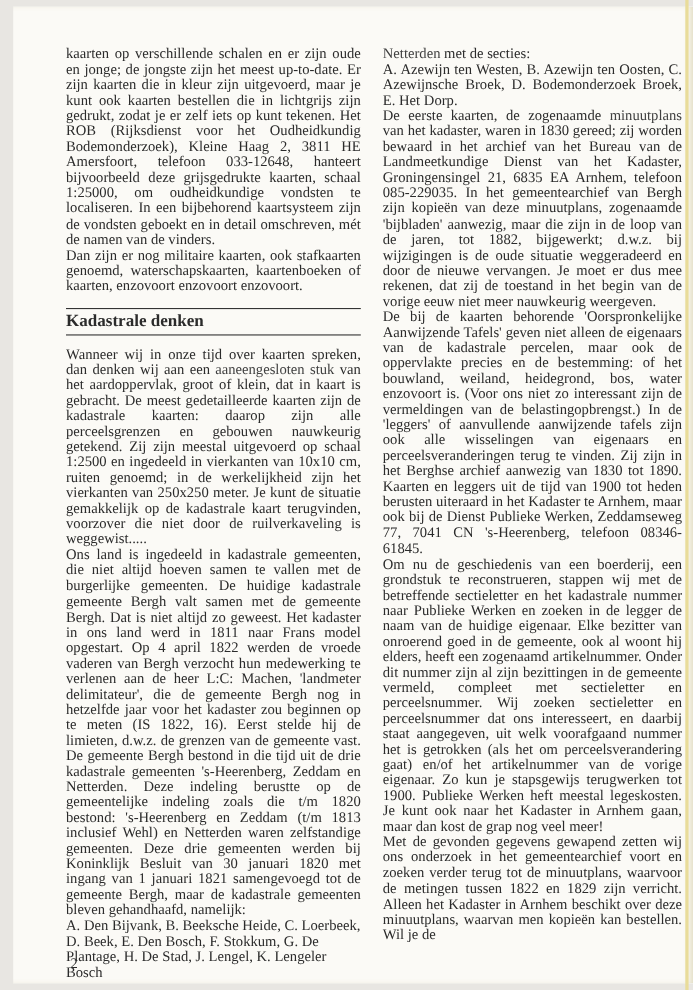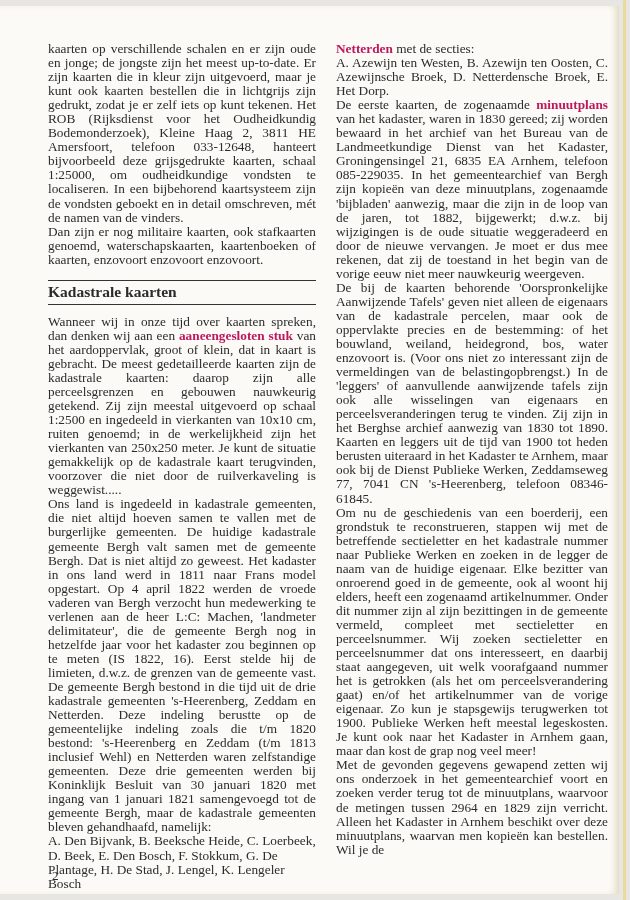--- a/index.html
+++ b/index.html
@@ -1,61 +1,61 @@
 <!DOCTYPE html>
 <html><head>
 <meta charset="utf-8">
 <style>
   html, body { margin:0; padding:0; }
   body { width:630px; height:900px; background:#e8e6e2; position:relative; overflow:hidden; }
   .page {
-    position:absolute; left:0; top:6px; width:619px; height:888px;
+    position:absolute; left:12px; top:6px; width:619px; height:888px;
     background:#fbfaf6;
     box-shadow: inset -6px 0 8px -4px #d9d2b0;
   }
   .spine { position:absolute; right:4px; top:0; width:3px; height:900px; background:#e9dc9a; }
   .col {
     position:absolute; top:36px;
     font-family:"Liberation Serif","DejaVu Serif",serif;
     font-size:13.3px; line-height:14.05px; color:#2b2b2b;
     text-align:justify; hyphens:manual;
   }
   .col.left { left:48px; width:268px; }
   .col.right { left:336px; width:272px; }
   .col p { margin:0; }
-  .col b { font-weight:bold; color:#be185d; }
+  .col b { font-weight:normal; color:#404040; }
   .heading {
     margin:13px 0 10px 0;
     border-top:1.5px solid #333; border-bottom:1.5px solid #333;
     padding:2px 0 3px 0;
     font-weight:bold; font-size:15.5px; line-height:18px; text-align:left;
   }
   .pagenum { position:absolute; left:52px; top:862px; font-family:"Liberation Serif",serif; font-size:13.3px; color:#2b2b2b; }
 </style>
 </head>
 <body>
 
 <div class="page">
 
   <div class="col left">
     <p>kaarten op verschillende schalen en er zijn oude en jonge; de jongste zijn het meest up-to-date. Er zijn kaarten die in kleur zijn uitgevoerd, maar je kunt ook kaarten bestellen die in lichtgrijs zijn gedrukt, zodat je er zelf iets op kunt tekenen. Het ROB (Rijksdienst voor het Oudheidkundig Bodemonderzoek), Kleine Haag 2, 3811 HE Amersfoort, telefoon 033-12648, hanteert bijvoorbeeld deze grijsgedrukte kaarten, schaal 1:25000, om oudheidkundige vondsten te localiseren. In een bijbehorend kaartsysteem zijn de vondsten geboekt en in detail omschreven, mét de namen van de vinders.</p>
     <p>Dan zijn er nog militaire kaarten, ook stafkaarten genoemd, waterschapskaarten, kaartenboeken of kaarten, enzovoort enzovoort enzovoort.</p>
 
-    <div class="heading">Kadastrale kaarten</div>
+    <div class="heading">Kadastrale denken</div>
 
     <p><span>Wanneer wij in onze tijd over kaarten spreken, dan denken wij aan een </span><b>aaneengesloten stuk</b><span> van het aardoppervlak, groot of klein, dat in kaart is gebracht. De meest gedetailleerde kaarten zijn de kadastrale kaarten: daarop zijn alle perceelsgrenzen en gebouwen nauwkeurig getekend. Zij zijn meestal uitgevoerd op schaal 1:2500 en ingedeeld in vierkanten van 10x10 cm, ruiten genoemd; in de werkelijkheid zijn het vierkanten van 250x250 meter. Je kunt de situatie gemakkelijk op de kadastrale kaart terugvinden, voorzover die niet door de ruilverkaveling is weggewist.....</span></p>
     <p>Ons land is ingedeeld in kadastrale gemeenten, die niet altijd hoeven samen te vallen met de burgerlijke gemeenten. De huidige kadastrale gemeente Bergh valt samen met de gemeente Bergh. Dat is niet altijd zo geweest. Het kadaster in ons land werd in 1811 naar Frans model opgestart. Op 4 april 1822 werden de vroede vaderen van Bergh verzocht hun medewerking te verlenen aan de heer L:C: Machen, 'landmeter delimitateur', die de gemeente Bergh nog in hetzelfde jaar voor het kadaster zou beginnen op te meten (IS 1822, 16). Eerst stelde hij de limieten, d.w.z. de grenzen van de gemeente vast. De gemeente Bergh bestond in die tijd uit de drie kadastrale gemeenten 's-Heerenberg, Zeddam en Netterden. Deze indeling berustte op de gemeentelijke indeling zoals die t/m 1820 bestond: 's-Heerenberg en Zeddam (t/m 1813 inclusief Wehl) en Netterden waren zelfstandige gemeenten. Deze drie gemeenten werden bij Koninklijk Besluit van 30 januari 1820 met ingang van 1 januari 1821 samengevoegd tot de gemeente Bergh, maar de kadastrale gemeenten bleven gehandhaafd, namelijk:</p>
     <p style="text-align:left;">A. Den Bijvank, B. Beeksche Heide, C. Loerbeek, D. Beek, E. Den Bosch, F. Stokkum, G. De Plantage, H. De Stad, J. Lengel, K. Lengeler Bosch</p>
 
   </div>
 
   <div class="col right">
     <p><b>Netterden</b><span> met de secties:</span></p>
-    <p>A. Azewijn ten Westen, B. Azewijn ten Oosten, C. Azewijnsche Broek, D. Netterdensche Broek, E. Het Dorp.</p>
+    <p>A. Azewijn ten Westen, B. Azewijn ten Oosten, C. Azewijnsche Broek, D. Bodemonderzoek Broek, E. Het Dorp.</p>
     <p><span>De eerste kaarten, de zogenaamde </span><b>minuutplans</b><span> van het kadaster, waren in 1830 gereed; zij worden bewaard in het archief van het Bureau van de Landmeetkundige Dienst van het Kadaster, Groningensingel 21, 6835 EA Arnhem, telefoon 085-229035. In het gemeentearchief van Bergh zijn kopieën van deze minuutplans, zogenaamde 'bijbladen' aanwezig, maar die zijn in de loop van de jaren, tot 1882, bijgewerkt; d.w.z. bij wijzigingen is de oude situatie weggeradeerd en door de nieuwe vervangen. Je moet er dus mee rekenen, dat zij de toestand in het begin van de vorige eeuw niet meer nauwkeurig weergeven.</span></p>
     <p>De bij de kaarten behorende 'Oorspronkelijke Aanwijzende Tafels' geven niet alleen de eigenaars van de kadastrale percelen, maar ook de oppervlakte precies en de bestemming: of het bouwland, weiland, heidegrond, bos, water enzovoort is. (Voor ons niet zo interessant zijn de vermeldingen van de belastingopbrengst.) In de 'leggers' of aanvullende aanwijzende tafels zijn ook alle wisselingen van eigenaars en perceelsveranderingen terug te vinden. Zij zijn in het Berghse archief aanwezig van 1830 tot 1890. Kaarten en leggers uit de tijd van 1900 tot heden berusten uiteraard in het Kadaster te Arnhem, maar ook bij de Dienst Publieke Werken, Zeddamseweg 77, 7041 CN 's-Heerenberg, telefoon 08346-61845.</p>
     <p>Om nu de geschiedenis van een boerderij, een grondstuk te reconstrueren, stappen wij met de betreffende sectieletter en het kadastrale nummer naar Publieke Werken en zoeken in de legger de naam van de huidige eigenaar. Elke bezitter van onroerend goed in de gemeente, ook al woont hij elders, heeft een zogenaamd artikelnummer. Onder dit nummer zijn al zijn bezittingen in de gemeente vermeld, compleet met sectieletter en perceelsnummer. Wij zoeken sectieletter en perceelsnummer dat ons interesseert, en daarbij staat aangegeven, uit welk voorafgaand nummer het is getrokken (als het om perceelsverandering gaat) en/of het artikelnummer van de vorige eigenaar. Zo kun je stapsgewijs terugwerken tot 1900. Publieke Werken heft meestal legeskosten. Je kunt ook naar het Kadaster in Arnhem gaan, maar dan kost de grap nog veel meer!</p>
-    <p>Met de gevonden gegevens gewapend zetten wij ons onderzoek in het gemeentearchief voort en zoeken verder terug tot de minuutplans, waarvoor de metingen tussen 2964 en 1829 zijn verricht. Alleen het Kadaster in Arnhem beschikt over deze minuutplans, waarvan men kopieën kan bestellen. Wil je de</p>
+    <p>Met de gevonden gegevens gewapend zetten wij ons onderzoek in het gemeentearchief voort en zoeken verder terug tot de minuutplans, waarvoor de metingen tussen 1822 en 1829 zijn verricht. Alleen het Kadaster in Arnhem beschikt over deze minuutplans, waarvan men kopieën kan bestellen. Wil je de</p>
   </div>
 
   <div class="pagenum">2</div>
 </div>
 <div class="spine"></div>
 
 </body></html>

